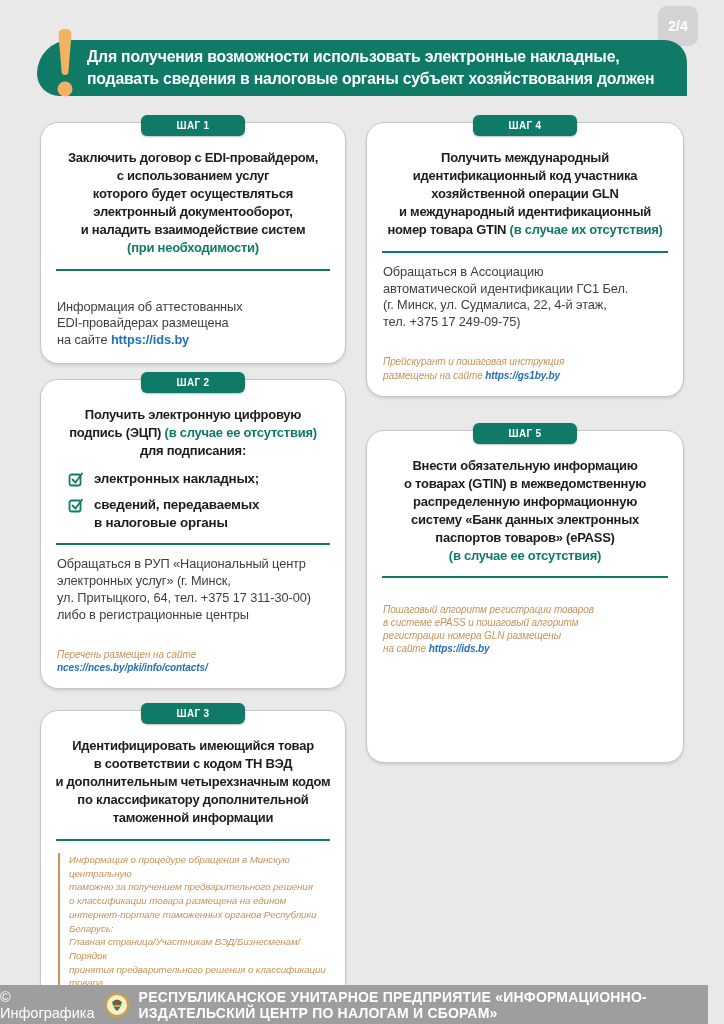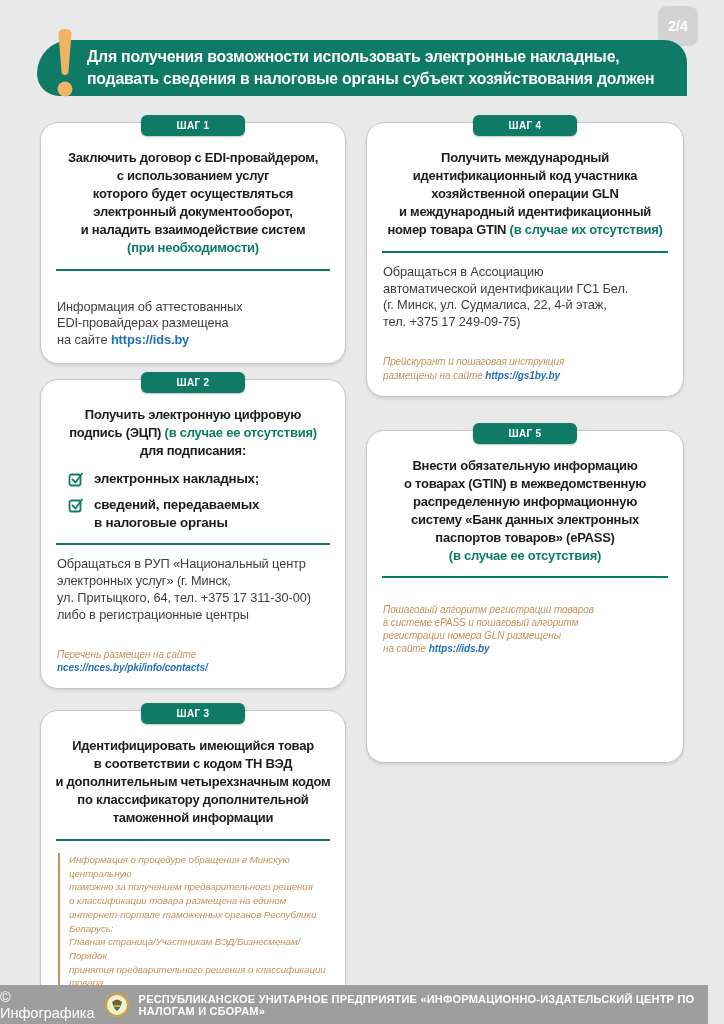--- a/index.html
+++ b/index.html
@@ -57,21 +57,21 @@
   .g1 .card { min-height:200px; }  .g2 { margin-top:8px; } .g2 .card { min-height:275px; }
   .g3 { margin-top:14px; } .g3 .card { min-height:276px; }
   .g4 .card { min-height:260px; }  .g5 { margin-top:26px; } .g5 .card { min-height:333px; }
   .g6 { margin-top:21px; } .g6 .card { min-height:137px; }
   .g6 .card-title { margin-top:14px; }
 
   
   .footer { position:absolute; left:0; bottom:0; width:708px; height:39px; background:#9e9e9e;
     display:flex; align-items:center; justify-content:center; gap:10px; }
   .footer .copyright { color:#fff; font-size:14.5px; }
-  .footer .org { color:#fff; font-size:11px; letter-spacing:.2px; font-weight:bold; }
+  .footer .org { color:#fff; font-size:14px; letter-spacing:.2px; font-weight:bold; }
   .emblem { width:24px; height:24px; flex:0 0 auto; }
 </style>
 </head>
 <body>
 
 <div class="page">
 
   <div class="page-badge">
     <span>2/4</span>
   </div>

